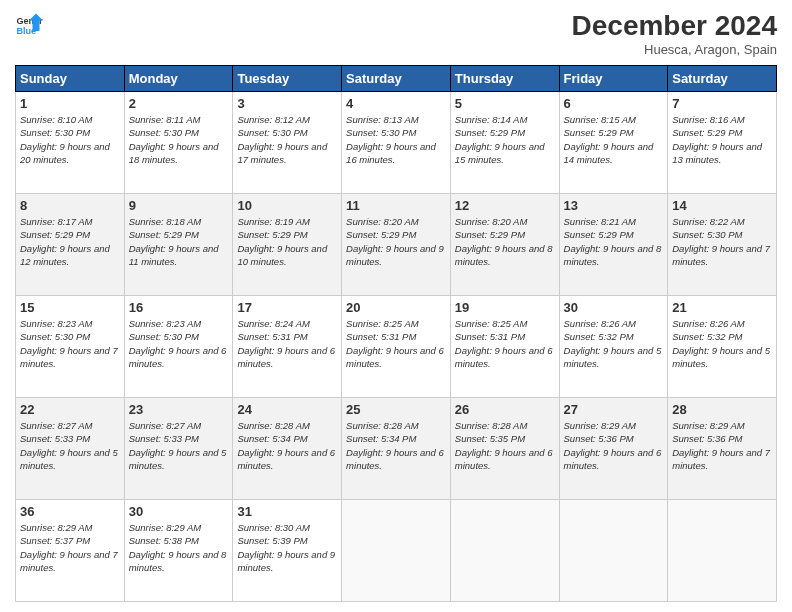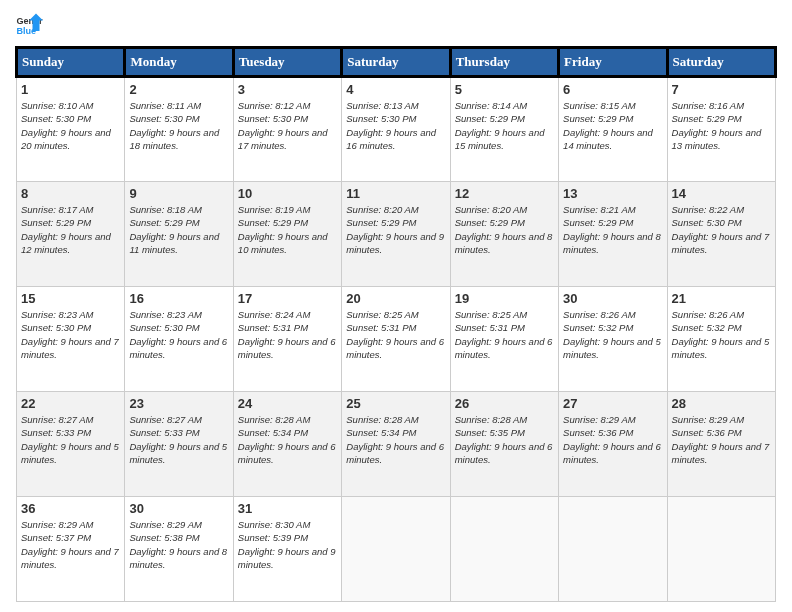--- a/index.html
+++ b/index.html
@@ -49,22 +49,21 @@
       border-collapse: collapse;
       flex: 1;
     }
     .calendar thead th {
       background: #2962A4;
       color: white;
       padding: 5px 4px;
       text-align: left;
       font-size: 13px;
       font-weight: bold;
-      border: 3px solid #000000;
-      font-family: Liberation Serif, serif;
+      border: 1px solid #000000;
     }
     .calendar tbody td {
       border: 1px solid #ccc;
       vertical-align: top;
       padding: 4px 4px;
       font-size: 10px;
       color: #333;
       width: calc(100% / 7);
       height: 82px;
     }
@@ -94,20 +93,24 @@
 <body>
 
 <div class="container">
   <div class="header">
     <div class="logo">
       <svg class="logo-icon" viewBox="0 0 40 40">
         <text x="2" y="20" font-size="13" font-weight="bold" fill="#333">General</text>
         <text x="2" y="34" font-size="13" font-weight="bold" fill="#2196F3">Blue</text>
         <polygon points="30,5 40,15 35,15 35,30 25,30 25,15 20,15" fill="#2196F3"></polygon>
       </svg>
+    </div>
+    <div class="title-section">
+      <div class="month-title">December 2024</div>
+      <div class="location">Huesca, Aragon, Spain</div>
     </div>
   </div>
 
   <table class="calendar">
     <thead>
       <tr>
         <th>Sunday</th>
         <th>Monday</th>
         <th>Tuesday</th>
         <th>Saturday</th>

